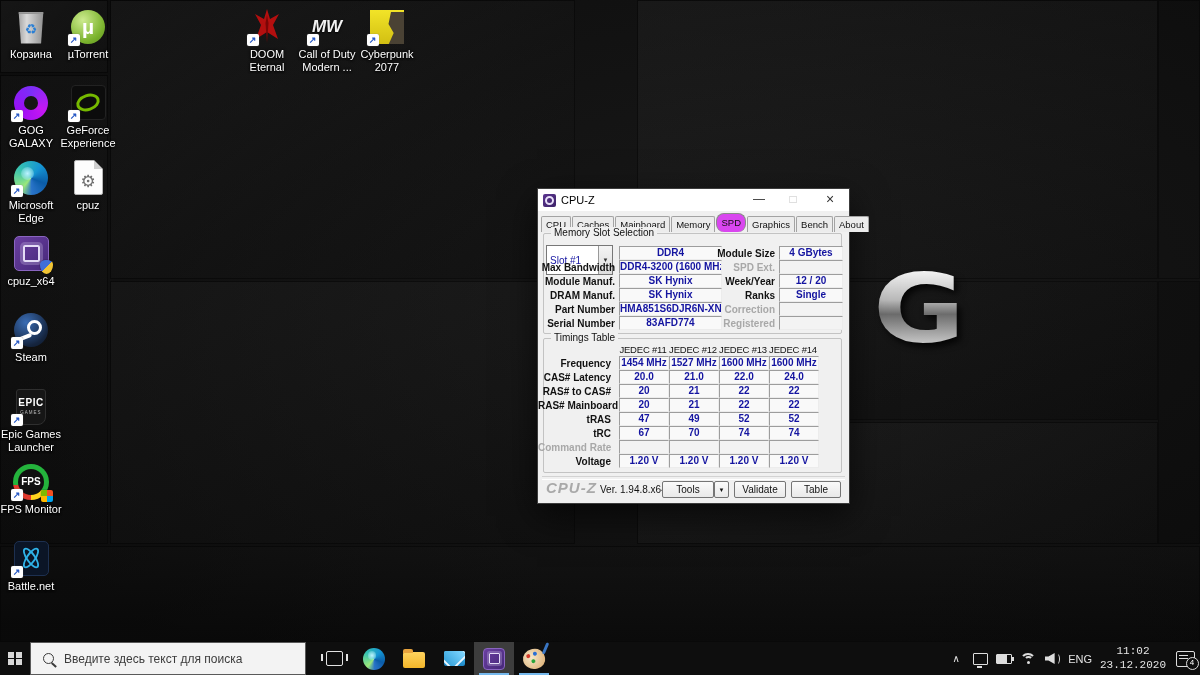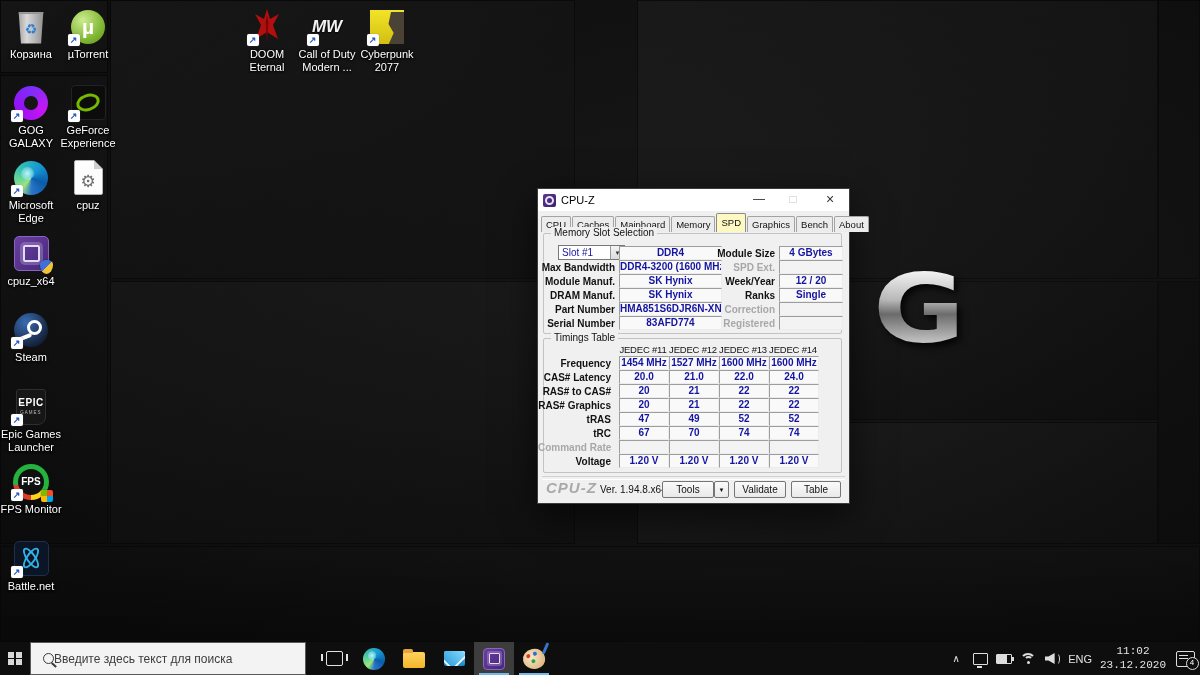--- a/index.html
+++ b/index.html
@@ -69,46 +69,46 @@
   #win{position:absolute;left:537px;top:188px;width:311px;height:314px;background:#f0f0f0;border:1px solid #3c3c3c;
     box-shadow:0 12px 34px rgba(0,0,0,.65);font-size:10px;color:#111;}
   #tbar{position:absolute;left:0;top:0;right:0;height:22px;background:#fff;display:flex;align-items:center;}
   #tbar .appico{width:13px;height:13px;margin-left:5px;border-radius:2px;background:linear-gradient(135deg,#5b3590,#3d2268);display:flex;align-items:center;justify-content:center;}
   #tbar .appico i{display:block;width:5px;height:5px;border:2px solid #e8e0f8;border-radius:50%;}
   #tbar .ttl{margin-left:5px;font-size:11px;color:#000;}
   .wc{position:absolute;top:0;width:28px;height:21px;text-align:center;line-height:21px;font-size:12px;color:#333;}
   .wc.dis{color:#c4c4c4;}
   #tabs{position:absolute;left:3px;top:26px;height:17px;display:flex;align-items:flex-end;}
   .tab{font-size:9.5px;padding:2px 4px;border:1px solid #a3a3a3;border-bottom:none;border-radius:2px 2px 0 0;background:#ececec;margin-right:1px;color:#111;height:11px;line-height:11px;}
-  .tab.active{background:#fef9c3;height:14px;line-height:14px;border-color:#8a8a8a;}
+  .tab.active{background:#d946ef;height:14px;line-height:14px;border-color:#8a8a8a;border-radius:8px;}
   .gb{position:absolute;left:5px;width:299px;border:1px solid #c3c3c3;border-radius:2px;box-sizing:border-box;}
   .gb b{position:absolute;top:-7px;left:7px;background:#f0f0f0;padding:0 3px;font-size:10px;font-weight:normal;color:#111;white-space:nowrap;}
   .l{position:absolute;height:13px;line-height:13px;font-size:10px;color:#111;text-align:right;white-space:nowrap;font-weight:bold;}
   .l.dis{color:#a8a8a8;}
   .f{position:absolute;height:12px;line-height:12px;font-size:10px;text-align:center;color:#1414a0;background:#f9f9f9;
     border:1px solid;border-color:#9d9d9d #ececec #ececec #9d9d9d;white-space:nowrap;overflow:hidden;font-weight:bold;}
   .f.dis{background:#f3f3f3;}
   .hdr{position:absolute;height:12px;line-height:12px;font-size:9.5px;color:#111;text-align:center;letter-spacing:-.2px;}
-  #combo{position:absolute;left:8px;top:56px;width:67px;height:15px;background:#fff;border:1px solid #777;display:flex;align-items:center;box-sizing:border-box;margin-left:12px;}
+  #combo{position:absolute;left:8px;top:56px;width:67px;height:30px;background:#fff;border:1px solid #777;display:flex;align-items:center;box-sizing:border-box;}
   #combo .cv{flex:1;font-size:10px;color:#1414a0;padding-left:3px;}
   #combo .ca{width:13px;height:100%;background:linear-gradient(#f4f4f4,#dcdcdc);border-left:1px solid #999;font-size:6px;color:#333;display:flex;align-items:center;justify-content:center;}
   #sep{position:absolute;left:4px;right:4px;top:287px;height:2px;border-top:1px solid #d2d2d2;border-bottom:1px solid #fff;}
   #brand{position:absolute;left:8px;top:290px;font-size:15px;font-weight:bold;font-style:italic;color:#a9a9a9;letter-spacing:1px;}
   #ver{position:absolute;left:62px;top:295px;font-size:10px;color:#111;}
   .btn{position:absolute;top:292px;height:17px;background:linear-gradient(#fafafa,#e9e9e9);border:1px solid #757575;border-radius:2px;
     font-size:10px;color:#111;text-align:center;line-height:16px;box-sizing:border-box;}
   
   #taskbar{position:absolute;left:0;top:642px;width:1200px;height:33px;background:#0e0e0e;display:flex;align-items:center;}
   #startbtn{width:30px;height:33px;display:flex;align-items:center;justify-content:center;}
   .winlogo{width:14px;height:14px;display:grid;grid-template-columns:6px 6px;grid-template-rows:6px 6px;gap:1.5px;}
   .winlogo i{background:#d8d8d8;}
   #search{width:276px;height:33px;background:#f3f3f3;border:1px solid #5a5a5a;box-sizing:border-box;display:flex;align-items:center;}
   #search .mag{width:9px;height:9px;border:1.6px solid #3a3a3a;border-radius:50%;margin-left:12px;position:relative;}
   #search .mag:after{content:"";position:absolute;right:-4px;bottom:-3px;width:6px;height:1.8px;background:#3a3a3a;transform:rotate(42deg);}
-  #search .stext{font-size:12px;color:#3c3c3c;}
+  #search .stext{margin-left:10px;font-size:12px;color:#3c3c3c;}
   .tbtn{width:40px;height:33px;display:flex;align-items:center;justify-content:center;position:relative;}
   .tbtn.running:after{content:"";position:absolute;left:5px;right:5px;bottom:0;height:2px;background:#76b9ed;}
   .tbtn.activeapp{background:#3d3d3d;}
   .tv{width:15px;height:13px;border:1.6px solid #e2e2e2;border-radius:2px;position:relative;}
   .tv:before{content:"";position:absolute;left:-6px;top:2px;width:2px;height:7px;background:#e2e2e2;}
   .tv:after{content:"";position:absolute;right:-6px;top:2px;width:2px;height:7px;background:#e2e2e2;}
   .folder{width:22px;height:16px;background:linear-gradient(#ffd35e,#f3b62a);border-radius:2px;position:relative;margin-top:3px;}
   .folder:before{content:"";position:absolute;left:0;top:-3px;width:10px;height:4px;background:#e8a33d;border-radius:2px 2px 0 0;}
   .mail{width:21px;height:15px;background:linear-gradient(#4fc3f7,#1e88c7);border-radius:2px;position:relative;overflow:hidden;}
   .mail:before{content:"";position:absolute;left:-3px;top:-8px;width:19px;height:19px;transform:rotate(45deg);border:2px solid #e8f6ff;background:linear-gradient(#7fd6ff,#3aa6de);}
@@ -355,21 +355,21 @@
   <div class="f" style="left:131px;top:181px;width:48px">21.0</div>
   <div class="f" style="left:181px;top:181px;width:48px">22.0</div>
   <div class="f" style="left:231px;top:181px;width:48px">24.0</div>
 
   <div class="l" style="left:0;top:196px;width:73px">RAS# to CAS#</div>
   <div class="f" style="left:81px;top:195px;width:48px">20</div>
   <div class="f" style="left:131px;top:195px;width:48px">21</div>
   <div class="f" style="left:181px;top:195px;width:48px">22</div>
   <div class="f" style="left:231px;top:195px;width:48px">22</div>
 
-  <div class="l" style="left:0;top:210px;width:73px">RAS# Graphics</div>
+  <div class="l" style="left:0;top:210px;width:73px">RAS# Mainboard</div>
   <div class="f" style="left:81px;top:209px;width:48px">20</div>
   <div class="f" style="left:131px;top:209px;width:48px">21</div>
   <div class="f" style="left:181px;top:209px;width:48px">22</div>
   <div class="f" style="left:231px;top:209px;width:48px">22</div>
 
   <div class="l" style="left:0;top:224px;width:73px">tRAS</div>
   <div class="f" style="left:81px;top:223px;width:48px">47</div>
   <div class="f" style="left:131px;top:223px;width:48px">49</div>
   <div class="f" style="left:181px;top:223px;width:48px">52</div>
   <div class="f" style="left:231px;top:223px;width:48px">52</div>

